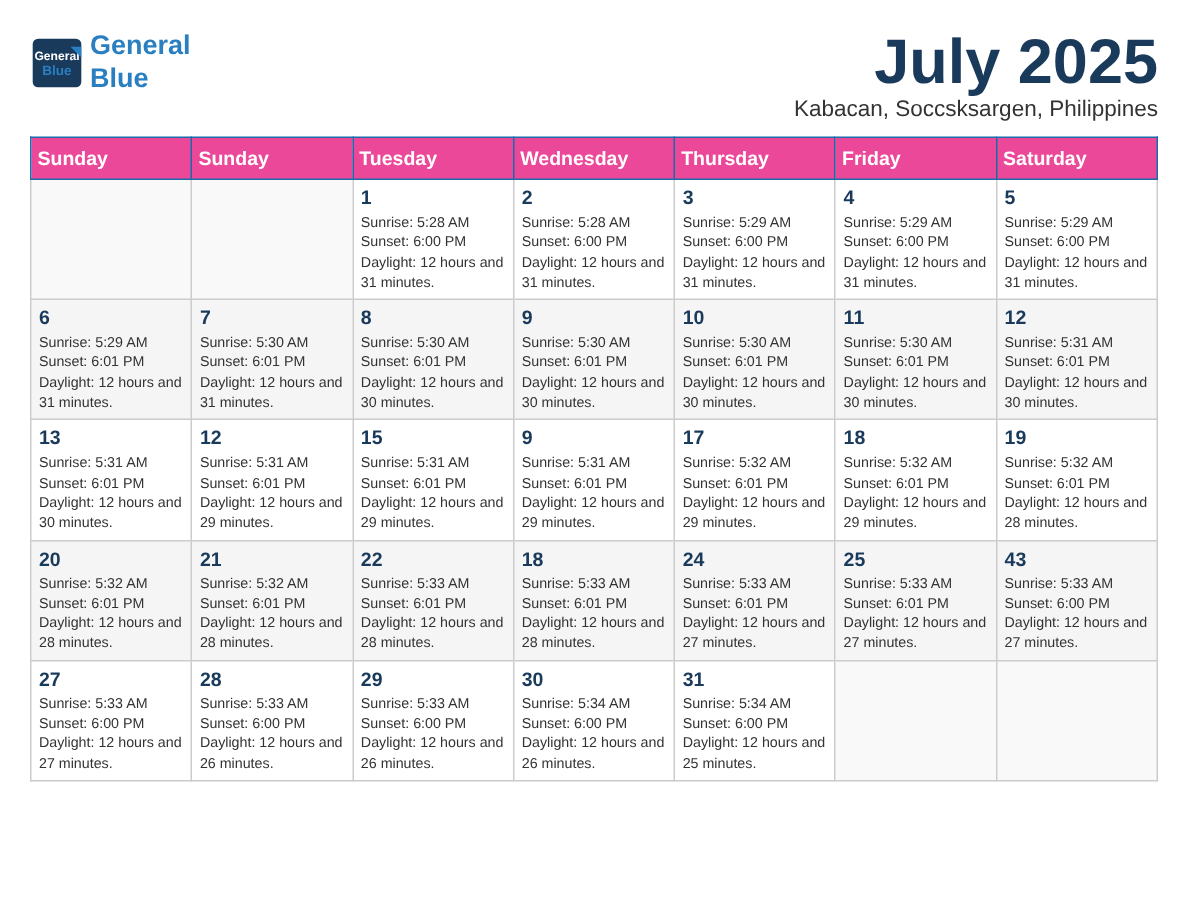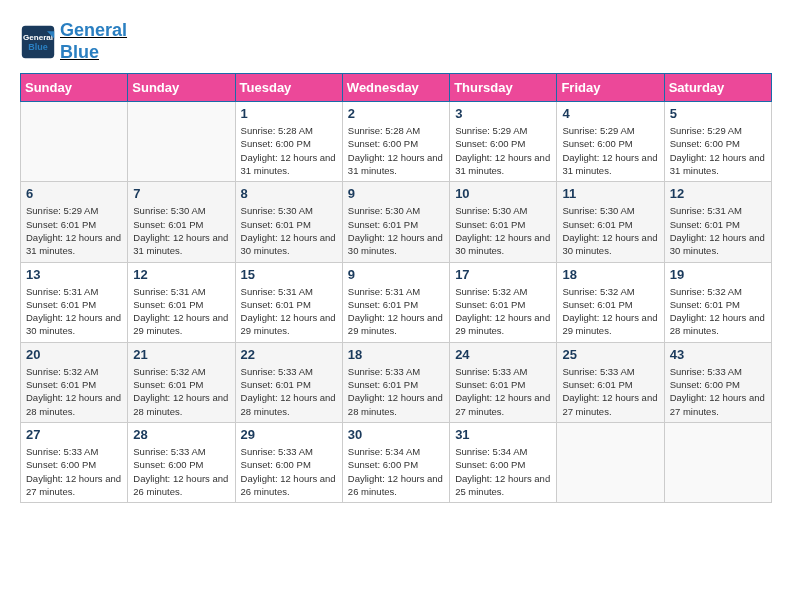--- a/index.html
+++ b/index.html
@@ -8,21 +8,20 @@
       background: #fff;
       width: 792px;
       min-height: 612px;
       padding: 20px;
     }
     .header {
       display: flex;
       justify-content: space-between;
       align-items: flex-start;
       margin-bottom: 10px;
-      text-decoration: underline;
     }
     .logo {
       display: flex;
       align-items: center;
       gap: 4px;
     }
     .logo-text {
       font-size: 18px;
       font-weight: bold;
       color: #1a3a5c;
@@ -106,20 +105,22 @@
       <text x="20" y="29" text-anchor="middle" fill="#2a7fc1" font-size="10" font-weight="bold" font-family="Arial">Blue</text>
       <polygon points="30,8 38,8 38,16" fill="#2a7fc1"></polygon>
     </svg>
     <div>
       <div class="logo-text">
         <span>General</span><br><span style="color:#2a7fc1">Blue</span>
       </div>
     </div>
   </div>
   <div class="title-block">
+    <div class="month-title">July 2025</div>
+    <div class="location-title">Kabacan, Soccsksargen, Philippines</div>
   </div>
 </div>
 
 <table class="calendar">
   <thead>
     <tr>
     <th>Sunday</th>
         <th>Sunday</th>
         <th>Tuesday</th>
         <th>Wednesday</th>

